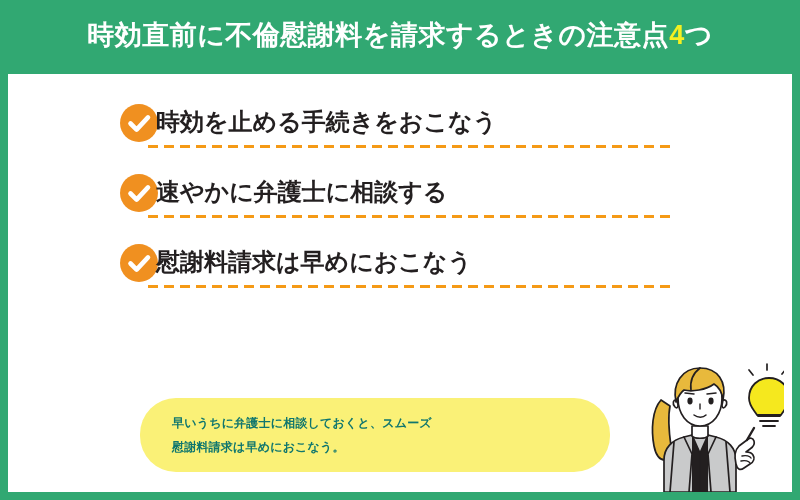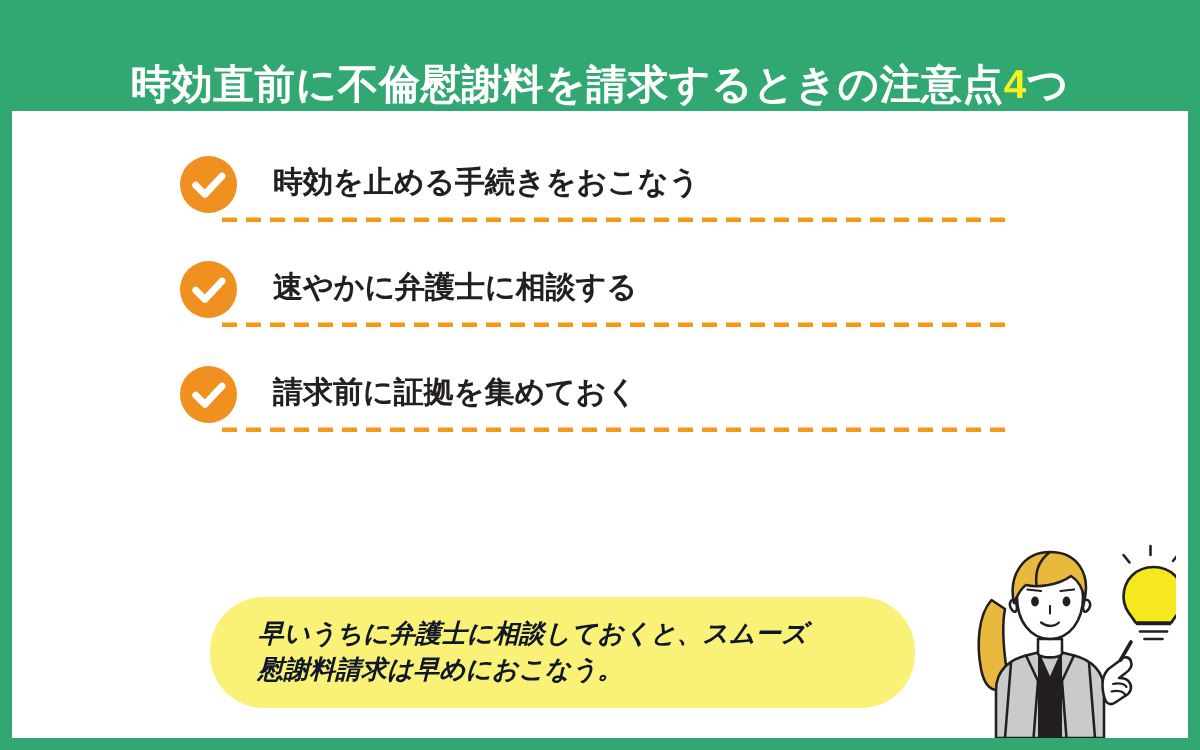--- a/index.html
+++ b/index.html
@@ -24,21 +24,21 @@
 
   
   .header-band {
     position: absolute;
     left: 0;
     top: 0;
     width: 800px;
     height: 70px;
     background: #31a872;
     display: flex;
-    align-items: flex-end;
+    align-items: center;
     justify-content: center;
   }
   .header-title {
     font-size: 27px;
     font-weight: bold;
     color: #ffffff;
     letter-spacing: 0.5px;
     white-space: nowrap;
     line-height: 1;
   }
@@ -75,23 +75,23 @@
     width: 38px;
     height: 38px;
   }
   .check-icon svg {
     display: block;
     width: 38px;
     height: 38px;
   }
   .check-label {
     position: absolute;
-    left: 62px;
+    left: 36px;
     top: 0;
-    font-size: 20px;
+    font-size: 24px;
     font-weight: bold;
     color: #231f20;
     line-height: 44px;
     white-space: nowrap;
   }
   .check-rule {
     position: absolute;
     left: 28px;
     top: 45px;
     width: 522px;
@@ -111,26 +111,25 @@
     left: 132px;
     top: 324px;
     width: 470px;
     min-height: 72px;
     background: #faf177;
     border-radius: 36px;
     box-sizing: border-box;
     padding: 13px 26px 13px 32px;
   }
   .callout-text {
-    font-size: 17px;
+    font-size: 12px;
     font-weight: bold;
-    color: #0f172a;
+    color: #0f766e;
     line-height: 24px;
     letter-spacing: 0.2px;
-    font-style: italic;
   }
 
   
   .illustration {
     position: absolute;
     right: 8px;
     bottom: 0;
     width: 150px;
     height: 132px;
   }
@@ -176,21 +175,21 @@
       </div>
 
 
       <div class="check-row">
         <span class="check-icon">
           <svg viewBox="0 0 38 38" xmlns="http://www.w3.org/2000/svg">
             <circle cx="19" cy="19" r="19" fill="#f09020"></circle>
             <path d="M10.5 19.5 L16.6 25.6 L28 13.4" fill="none" stroke="#ffffff" stroke-width="4.6" stroke-linecap="round" stroke-linejoin="round"></path>
           </svg>
         </span>
-        <span class="check-label">請求前に証拠を集めておく</span>
+        <span class="check-label">慰謝料請求は早めにおこなう</span>
         <span class="check-rule"></span>
       </div>
 
     </div>
 
     <div class="callout">
       <div class="callout-text">早いうちに弁護士に相談しておくと、スムーズ</div>
       <div class="callout-text">慰謝料請求は早めにおこなう。</div>
     </div>
 

